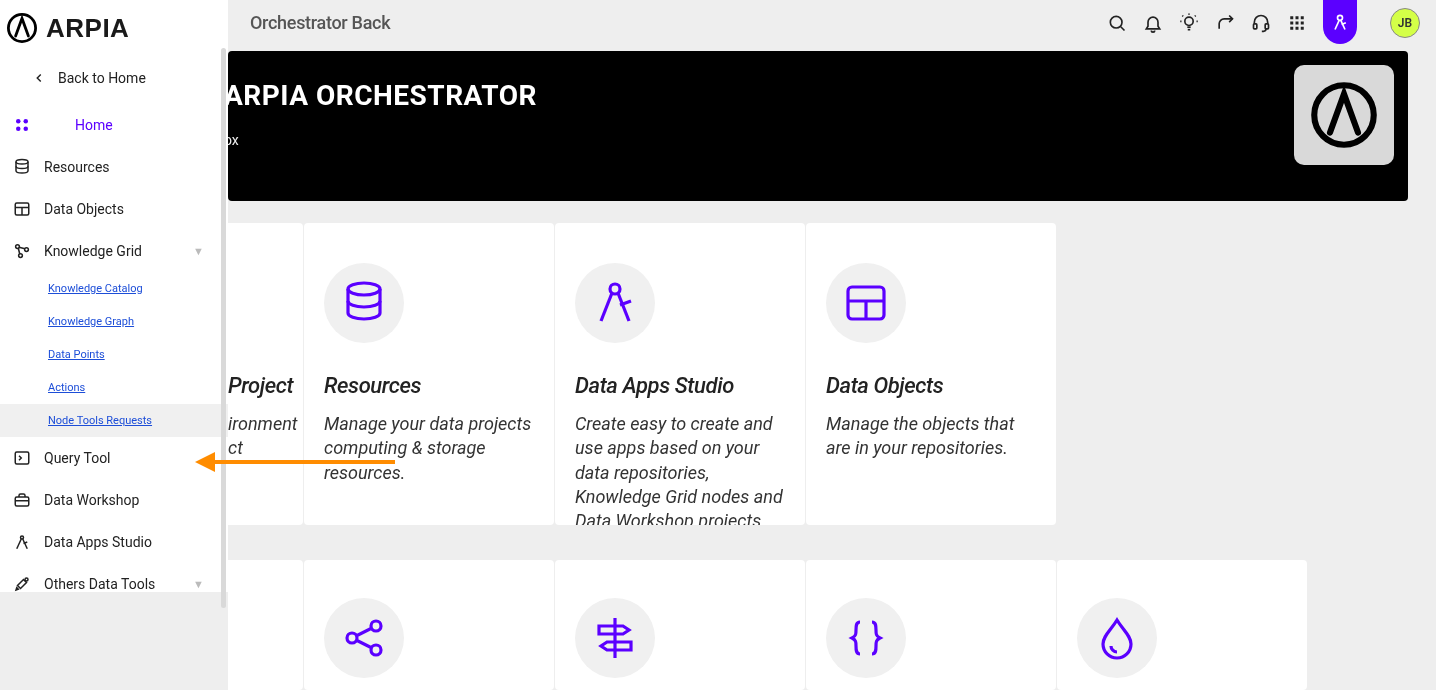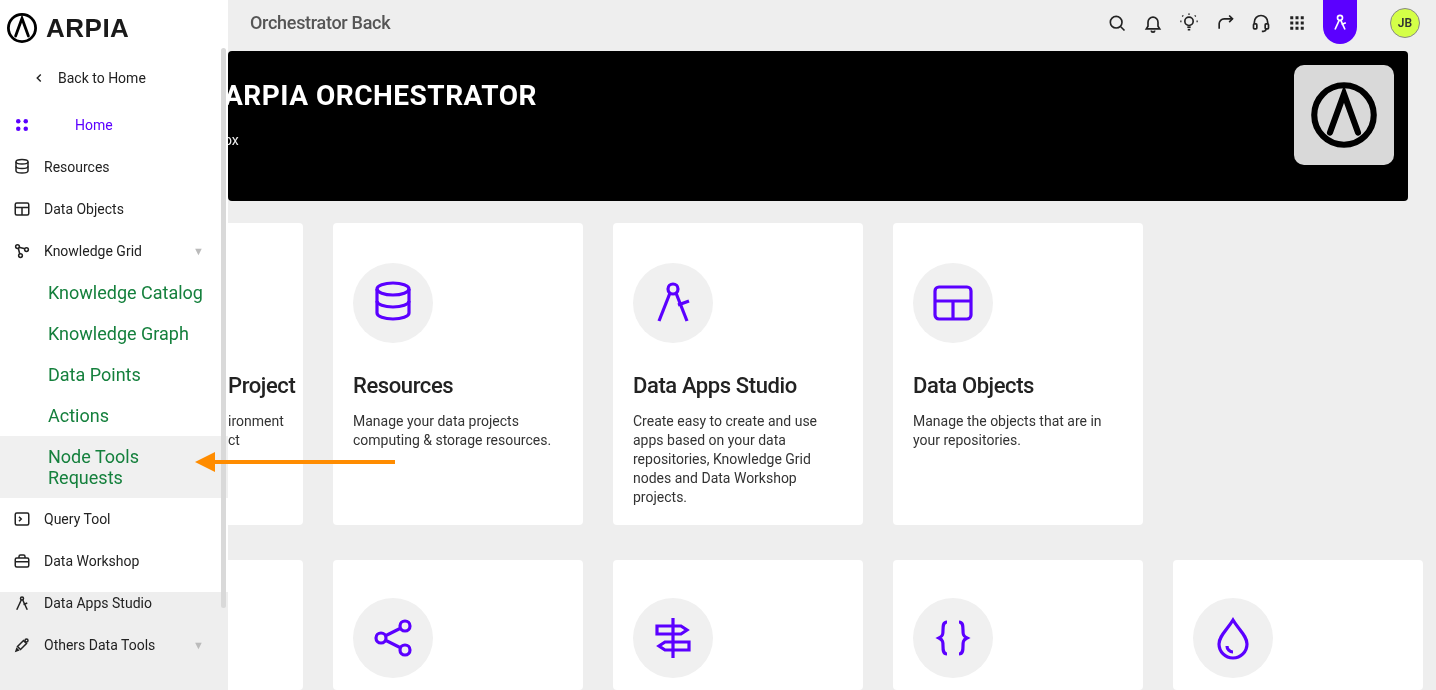--- a/index.html
+++ b/index.html
@@ -71,23 +71,24 @@
   .nav-item .nav-icon { width: 20px; display:flex; justify-content:center; }
   .nav-item .chev {
     position: absolute;
     right: 24px;
     color: #bbb;
     font-size: 11px;
   }
 
   .sub-item {
     padding: 10px 10px 10px 48px;
-    font-size: 18px;
-    color: #15803d;
+    font-size: 11px;
+    color: #1d4ed8;
     cursor: pointer;
+    text-decoration: underline;
   }
   .sub-item.highlight {
     background: #f0f0f0;
   }
 
   
   .topbar {
     position: absolute;
     left: 228px; right: 0; top: 0;
     height: 45px;
@@ -173,22 +174,23 @@
     top: 14px;
     width: 100px; height: 100px;
     background: #d9d9d9;
     border-radius: 10px;
     display:flex; align-items:center; justify-content:center;
   }
 
   .card-grid {
     display: grid;
     grid-template-columns: 75px repeat(4, 250px);
-    gap: 30px;
+    gap: 1px;
     padding: 22px 20px 0 0;
+    font-style: italic;
   }
   .card {
     background: #fff;
     border-radius: 4px;
     height: 302px;
     padding: 40px 20px 20px 20px;
     overflow: hidden;
   }
   .card.cut {
     border-radius: 0 4px 4px 0;
@@ -203,21 +205,21 @@
   }
   .card-title {
     font-size: 22px;
     font-weight: 500;
     color:#222;
     margin-bottom: 14px;
     letter-spacing:-0.4px;
   }
   .card.cut .card-title { margin-top: 110px; }
   .card-desc {
-    font-size: 14px;
+    font-size: 18px;
     line-height: 1.35;
     color:#333;
   }
 
   .card-grid.row2 {
     padding-top: 35px;
   }
   .card-grid.row2 .card {
     height: 130px;
     padding-top: 38px;

